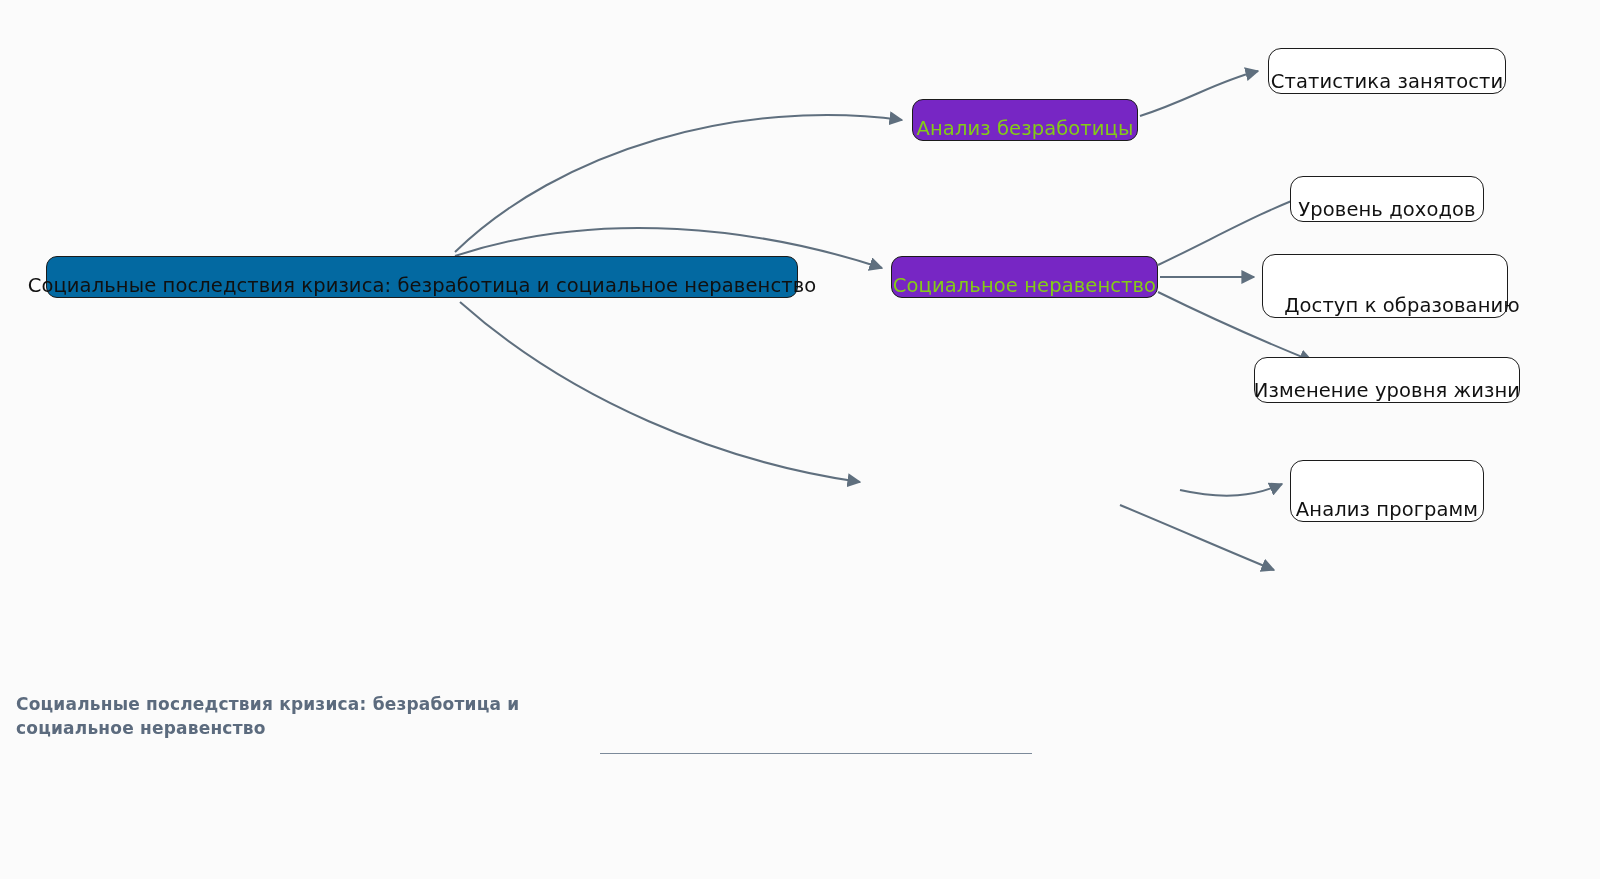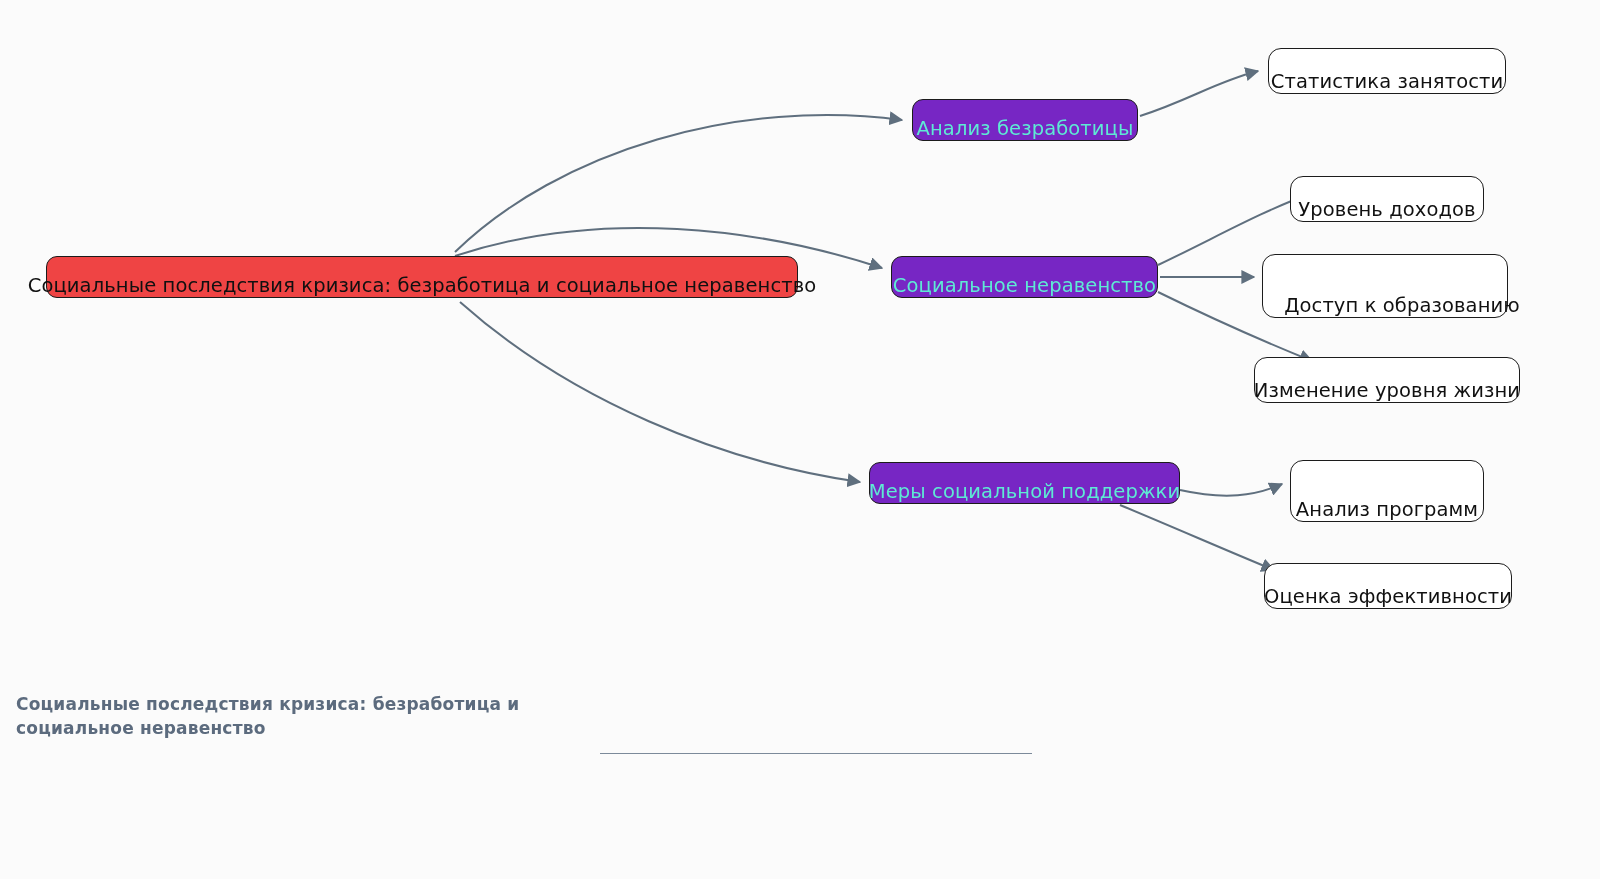--- a/index.html
+++ b/index.html
@@ -35,32 +35,32 @@
     position: absolute;
     box-sizing: border-box;
     display: flex;
     align-items: flex-end;
     justify-content: center;
     white-space: nowrap;
     text-align: center;
     letter-spacing: 0.1px;
   }
   .node-root {
-    background: #ef4444;
+    background: #0369a1;
     border: 1.6px solid #1b1b1b;
     border-radius: 11px;
     color: #101010;
     font-size: 19.5px;
     padding: 0 14px;
   }
   .node-branch {
     background: #7726c4;
     border: 1.6px solid #1b1b1b;
     border-radius: 11px;
-    color: #5eead4;
+    color: #84cc16;
     font-size: 19.5px;
     padding: 0 14px;
   }
   .node-leaf {
     background: #ffffff;
     border: 1.7px solid #1c1c1c;
     border-radius: 13px;
     color: #111111;
     font-size: 19.5px;
     padding: 0 14px;
@@ -123,23 +123,20 @@
   </div>
 
   <div class="node node-branch" style="left:912px; top:99px; width:226px; height:42px;">
     <span>Анализ безработицы</span>
   </div>
 
   <div class="node node-branch" style="left:891px; top:256px; width:267px; height:42px;">
     <span>Социальное неравенство</span>
   </div>
 
-  <div class="node node-branch" style="left:869px; top:462px; width:311px; height:42px;">
-    <span>Меры социальной поддержки</span>
-  </div>
 
   <div class="node node-leaf" style="left:1268px; top:48px; width:238px; height:46px;">
     <span>Статистика занятости</span>
   </div>
 
   <div class="node node-leaf" style="left:1290px; top:160px; width:194px; height:46px;margin-top:16px;">
     <span>Уровень доходов</span>
   </div>
 
   <div class="node node-leaf" style="left:1262px; top:254px; width:246px; height:64px;padding-left:48px;">
@@ -147,23 +144,20 @@
   </div>
 
   <div class="node node-leaf" style="left:1254px; top:357px; width:266px; height:46px;">
     <span>Изменение уровня жизни</span>
   </div>
 
   <div class="node node-leaf" style="left:1290px; top:460px; width:194px; height:62px;">
     <span>Анализ программ</span>
   </div>
 
-  <div class="node node-leaf" style="left:1264px; top:563px; width:248px; height:46px;">
-    <span>Оценка эффективности</span>
-  </div>
 
   <div id="footer" style="top:692px;">
     <div class="footer-title">
       <div>Социальные последствия кризиса: безработица и</div>
       <div>социальное неравенство</div>
     </div>
     <div class="footer-rule"></div>
   </div>
 
 </div>

